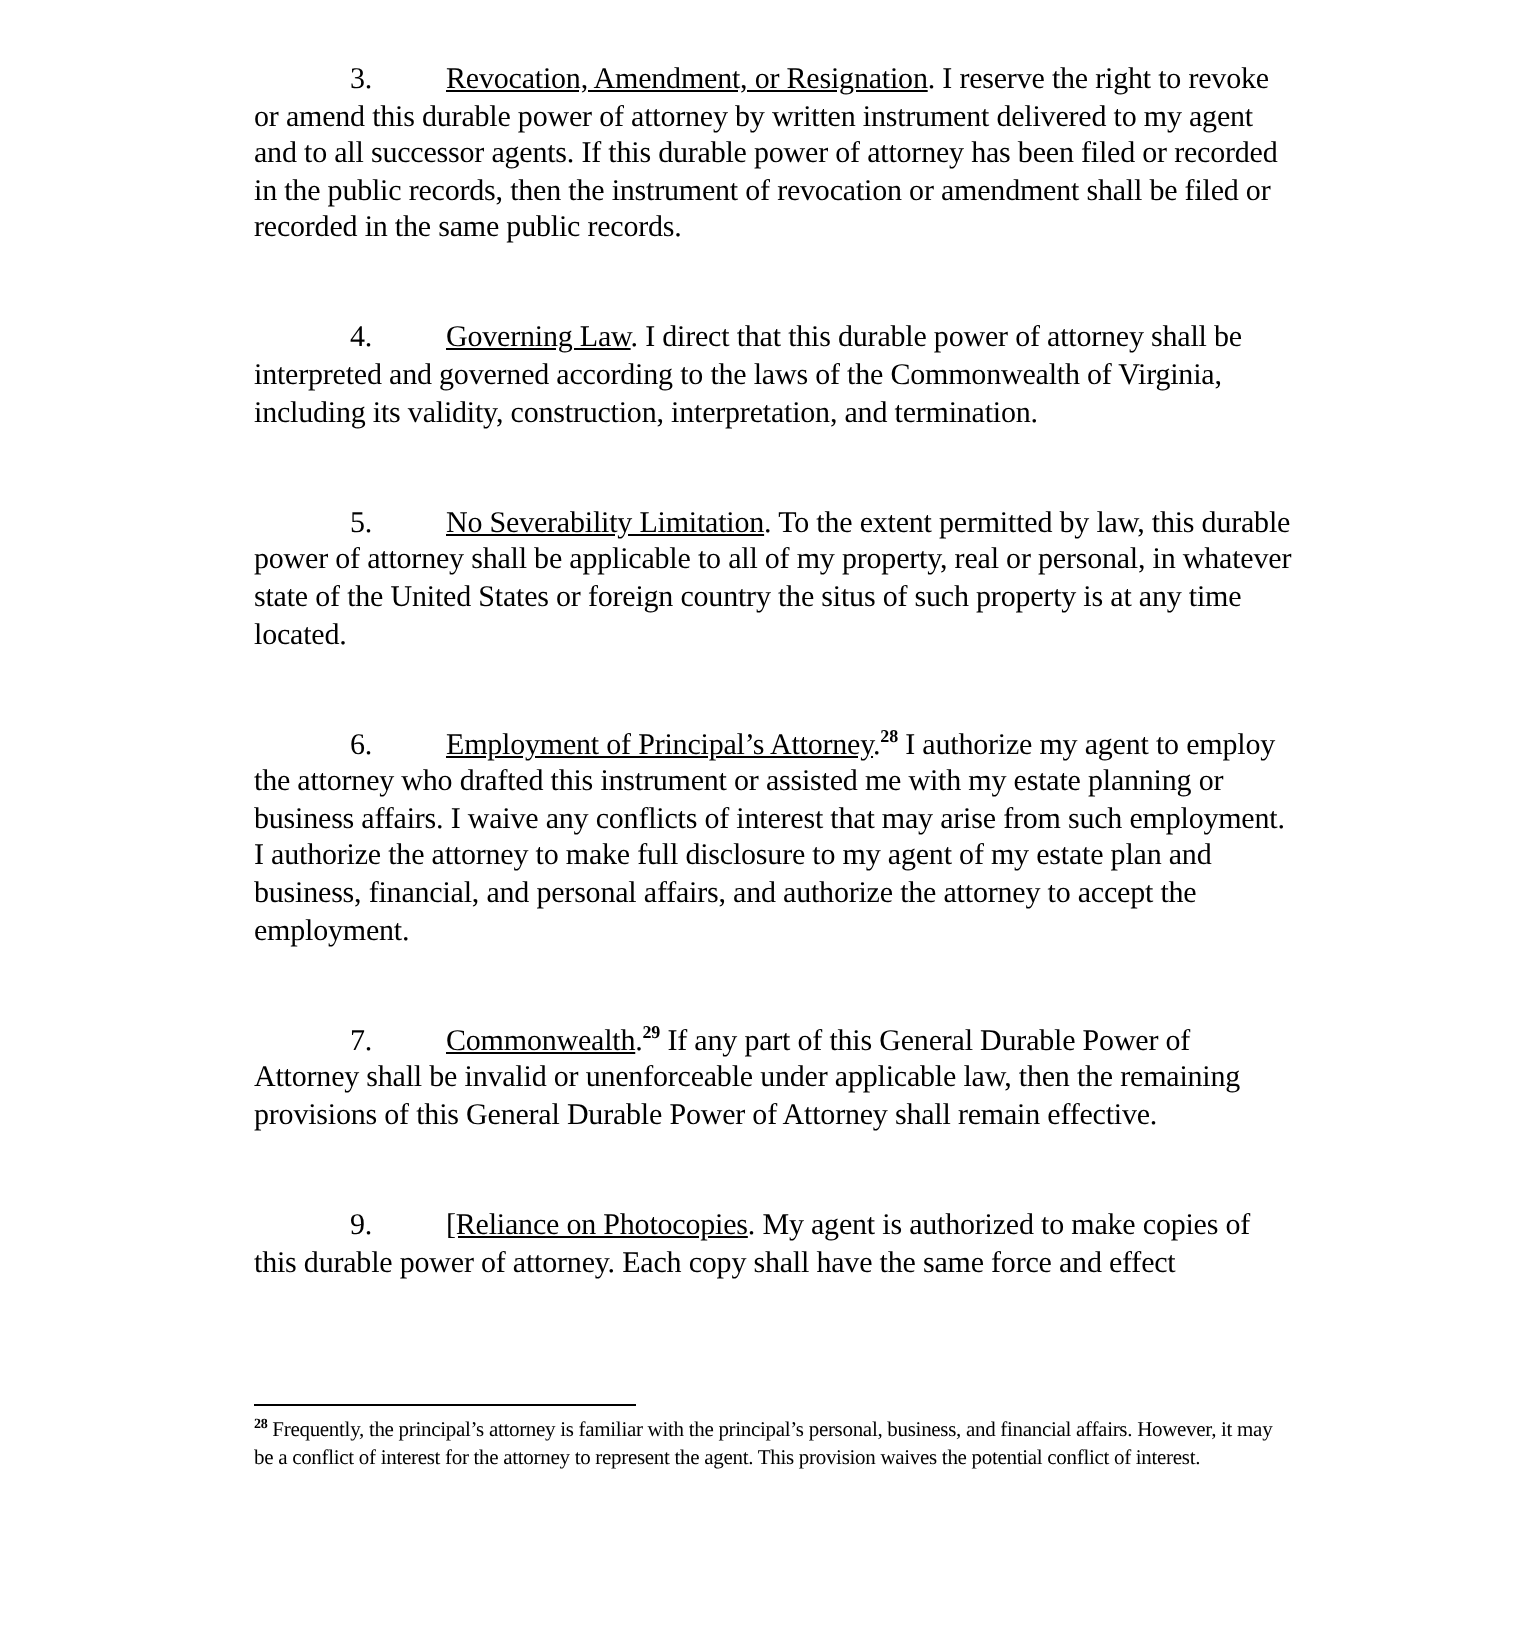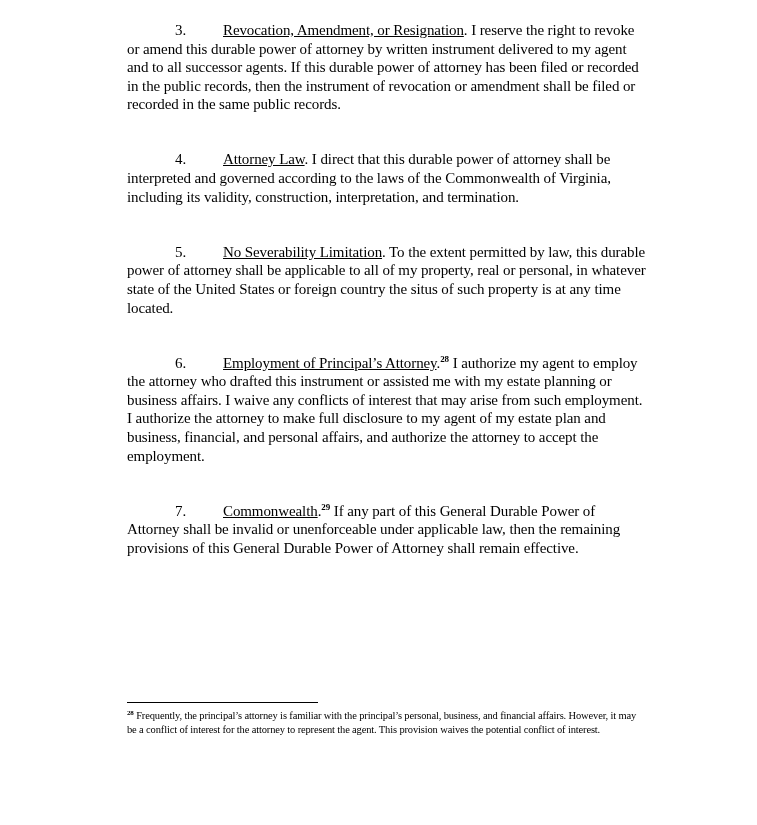--- a/index.html
+++ b/index.html
@@ -1,41 +1,42 @@
 <!DOCTYPE html>
 <html><head>
   <meta charset="utf-8">
   <style>
     html, body { margin: 0; padding: 0; background: #ffffff; }
     body { width: 757px; height: 825px; position: relative; overflow: hidden;
            font-family: "Liberation Serif", "DejaVu Serif", serif; color: #000; }
-    .page { position: absolute; left: 127px; top: 21px; width: 520px; }
+    .page { position: absolute; left: 127px; top: 31px; width: 520px; }
     .para { font-size: 15px; line-height: 18.6px; margin: 0 0 36.5px 0; text-align: left; letter-spacing: -0.1px; }
     .num { display: inline-block; width: 48px; padding-left: 48px; }
     .cap { text-decoration: underline; }
     sup { font-size: 9px; line-height: 0; vertical-align: 6px; font-weight: bold; }
     .fn-rule { position: absolute; left: 127px; top: 702px; width: 191px; height: 1px; background: #000; }
     .footnotes { position: absolute; left: 127px; top: 709px; width: 530px; }
     .fn { font-size: 10.5px; line-height: 14px; margin: 0 16px 7px 0; letter-spacing: -0.15px; }
     .fn sup { font-size: 7px; vertical-align: 4px; }
   </style>
 </head>
 <body>
 
 <div class="page">
   <p class="para"><span class="num">3.</span><span class="cap">Revocation, Amendment, or Resignation</span><span>.  I reserve the right to revoke or amend this durable power of attorney by written instrument delivered to my agent and to all successor agents. If this durable power of attorney has been filed or recorded in the public records, then the instrument of revocation or amendment shall be filed or recorded in the same public records.</span></p>
 
-  <p class="para"><span class="num">4.</span><span class="cap">Attorney Law</span><span>.  I direct that this durable power of attorney shall be interpreted and governed according to the laws of the Commonwealth of Virginia, including its validity, construction, interpretation, and termination.</span></p>
+  <p class="para"><span class="num">4.</span><span class="cap">Governing Law</span><span>.  I direct that this durable power of attorney shall be interpreted and governed according to the laws of the Commonwealth of Virginia, including its validity, construction, interpretation, and termination.</span></p>
 
   <p class="para"><span class="num">5.</span><span class="cap">No Severability Limitation</span><span>.  To the extent permitted by law, this durable power of attorney shall be applicable to all of my property, real or personal, in whatever state of the United States or foreign country the situs of such property is at any time located.</span></p>
 
   <p class="para"><span class="num">6.</span><span class="cap">Employment of Principal’s Attorney</span>.<sup>28</sup><span>  I authorize my agent to employ the attorney who drafted this instrument or assisted me with my estate planning or business affairs. I waive any conflicts of interest that may arise from such employment. I authorize the attorney to make full disclosure to my agent of my estate plan and business, financial, and personal affairs, and authorize the attorney to accept the employment.</span></p>
 
   <p class="para"><span class="num">7.</span><span class="cap">Commonwealth</span>.<sup>29</sup><span>  If any part of this General Durable Power of Attorney shall be invalid or unenforceable under applicable law, then the remaining provisions of this General Durable Power of Attorney shall remain effective.</span></p>
 
 
+  <p class="para"><span class="num">9.</span><span class="cap">[Reliance on Photocopies</span><span>.  My agent is authorized to make copies of this durable power of attorney. Each copy shall have the same force and effect</span></p>
 </div>
 
 <div class="fn-rule"></div>
 
 <div class="footnotes">
   <p class="fn"><sup>28</sup><span> Frequently, the principal’s attorney is familiar with the principal’s personal, business, and financial affairs. However, it may be a conflict of interest for the attorney to represent the agent. This provision waives the potential conflict of interest.</span></p>
 </div>
 
 </body></html>

